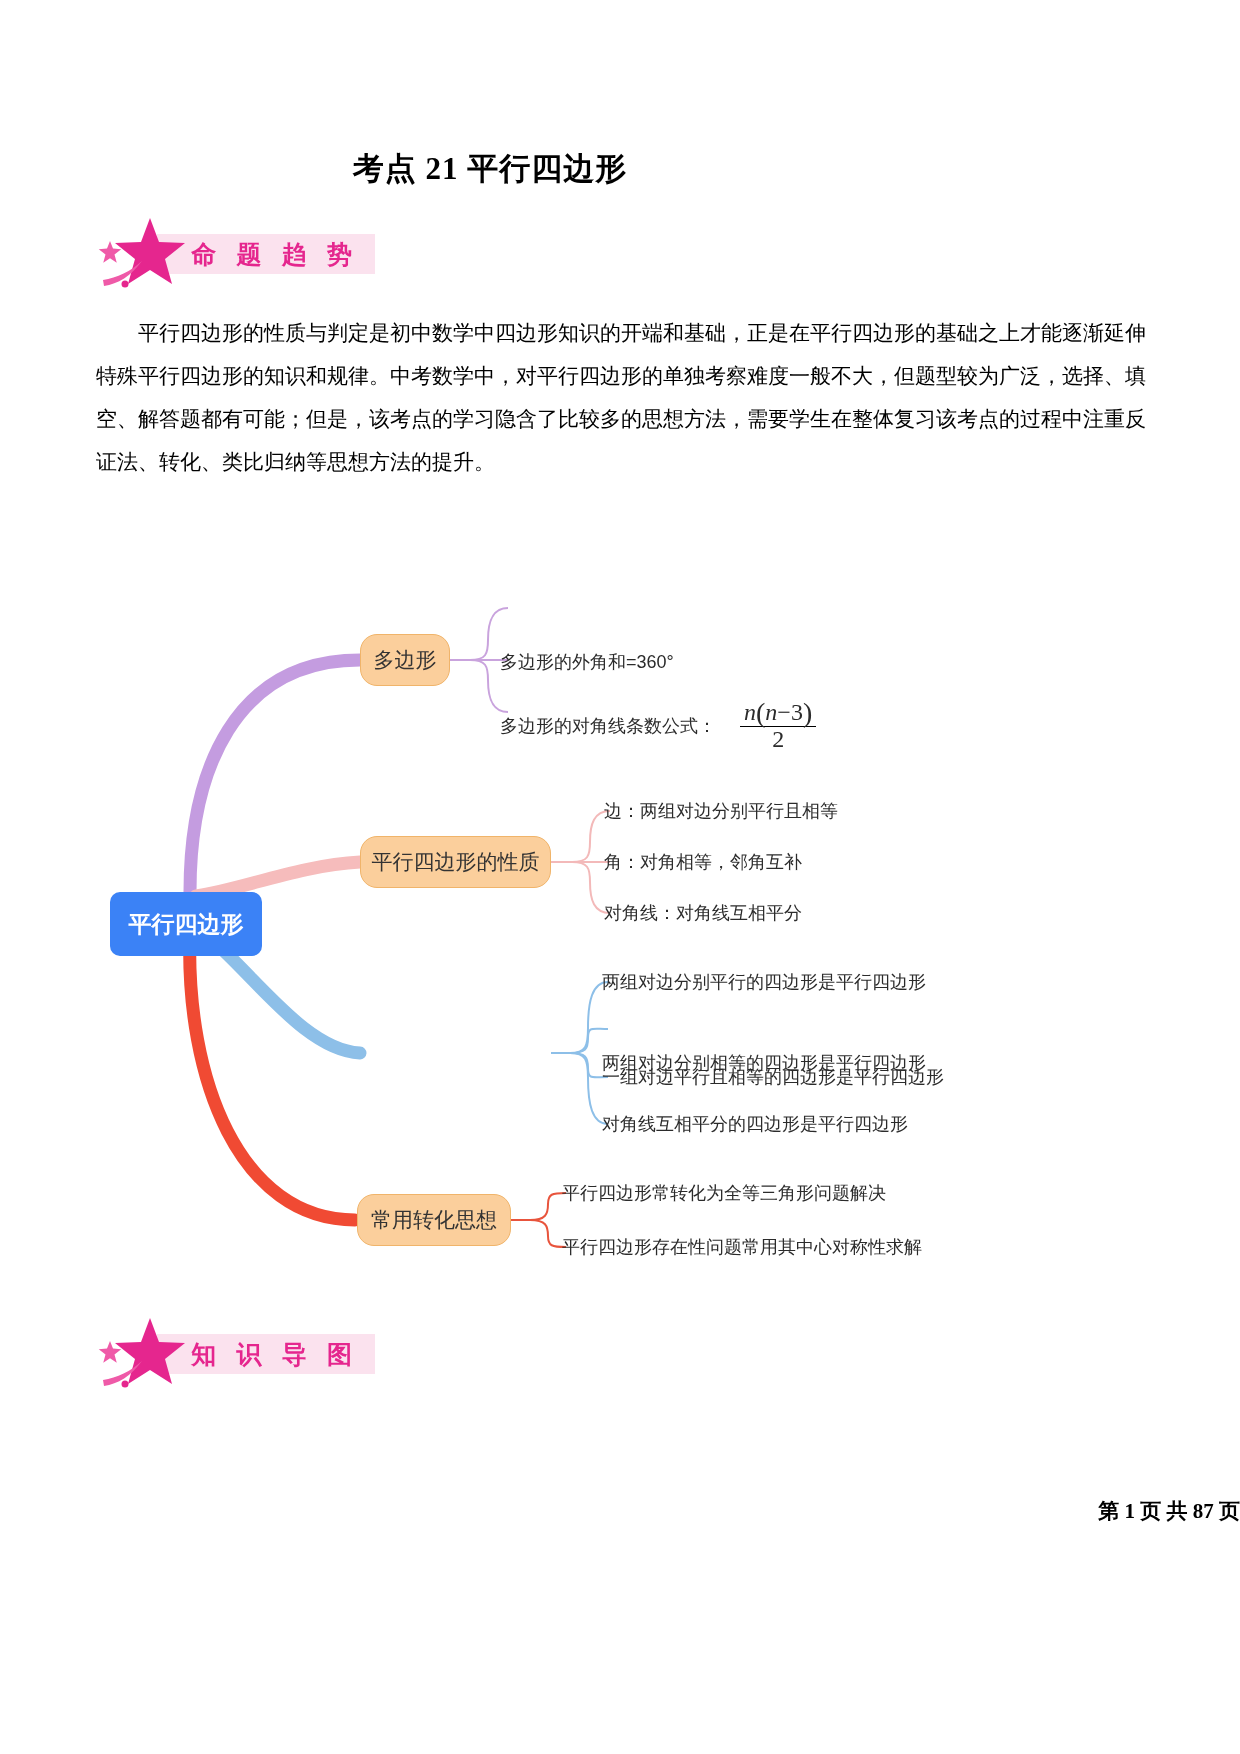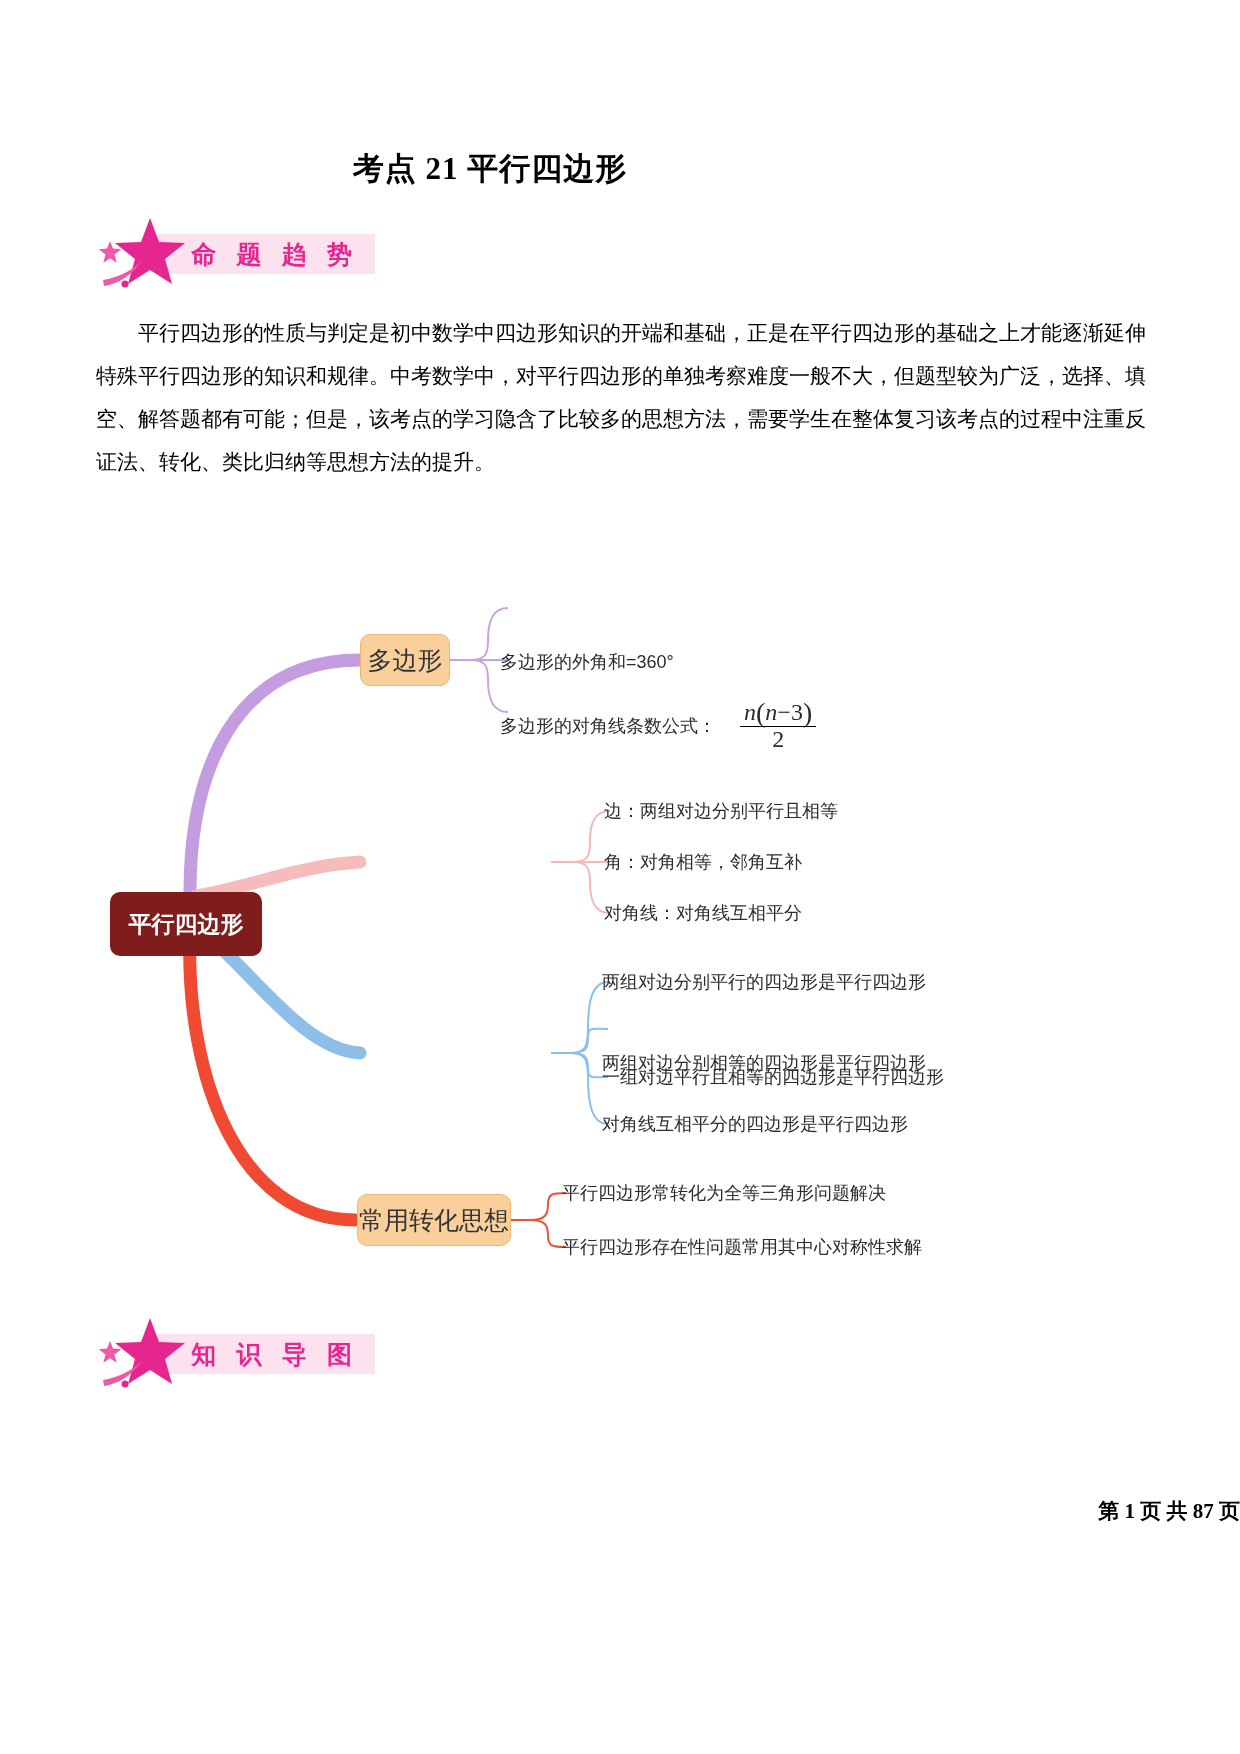--- a/index.html
+++ b/index.html
@@ -90,26 +90,26 @@
     position: absolute;
     left: 0; top: 0;
   }
 
   .node {
     position: absolute;
     box-sizing: border-box;
     display: flex;
     align-items: center;
     justify-content: center;
-    border-radius: 10px;
-    font-size: 25px;
+    border-radius: 17px;
+    font-size: 21px;
     white-space: nowrap;
   }
   .node-root {
-    background: #7f1d1d;
+    background: #3b82f6;
     color: #ffffff;
     font-size: 23px;
     font-weight: bold;
     border-radius: 10px;
   }
   .node-branch {
     background: #fbcf9c;
     border: 1px solid #f0b46a;
     color: #333333;
   }
@@ -232,20 +232,23 @@
 
   <div class="leaf" style="left:500px; top:142px;">
     <span>多边形的对角线条数公式：</span>
     <span style="display:inline-block; width:14px;"></span>
     <span class="frac">
       <span class="num"><span class="mathit">n</span><span class="paren">(</span><span class="mathit">n</span><span class="mathrm">−3</span><span class="paren">)</span></span>
       <span class="den mathrm">2</span>
     </span>
   </div>
 
+  <div class="node node-branch" style="left:360px; top:276px; width:191px; height:52px;">
+    <span>平行四边形的性质</span>
+  </div>
 
   <div class="leaf" style="left:604px; top:240px;">边：两组对边分别平行且相等</div>
   <div class="leaf" style="left:604px; top:291px;">角：对角相等，邻角互补</div>
   <div class="leaf" style="left:604px; top:342px;">对角线：对角线互相平分</div>
 
 
   <div class="leaf" style="left:602px; top:411px;">两组对边分别平行的四边形是平行四边形</div>
   <div class="leaf" style="left:602px; top:458px;margin-top:34px;">两组对边分别相等的四边形是平行四边形</div>
   <div class="leaf" style="left:602px; top:506px;">一组对边平行且相等的四边形是平行四边形</div>
   <div class="leaf" style="left:602px; top:553px;">对角线互相平分的四边形是平行四边形</div>

